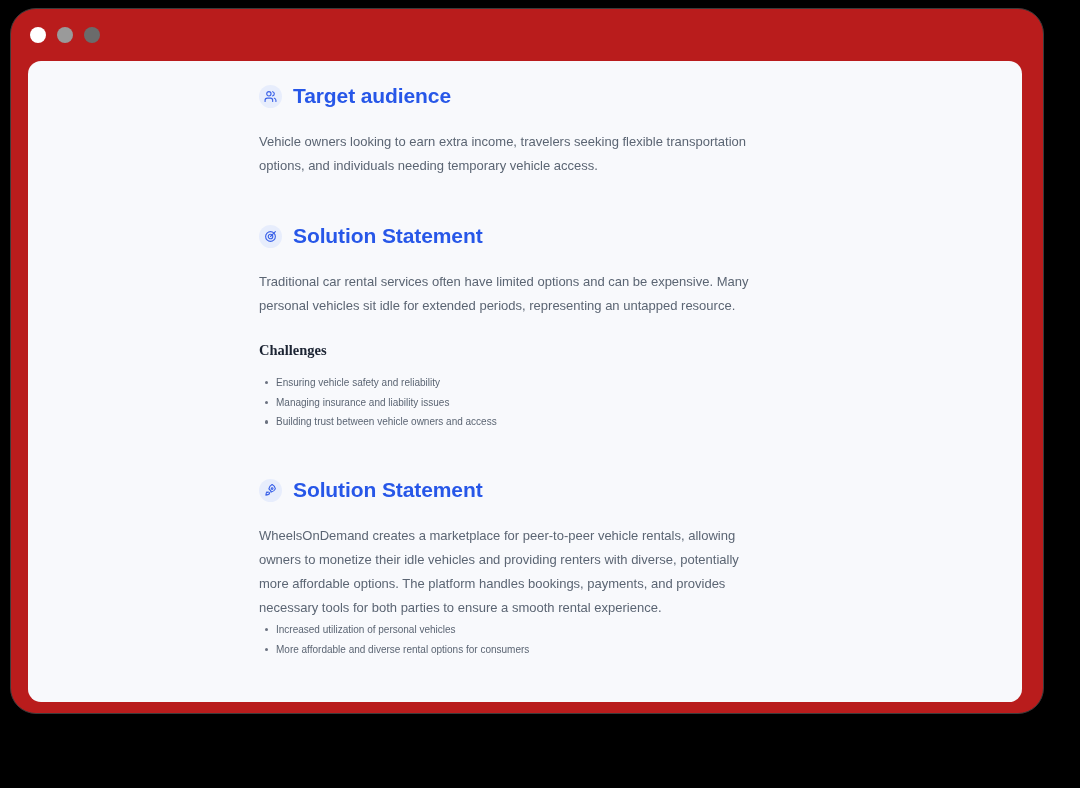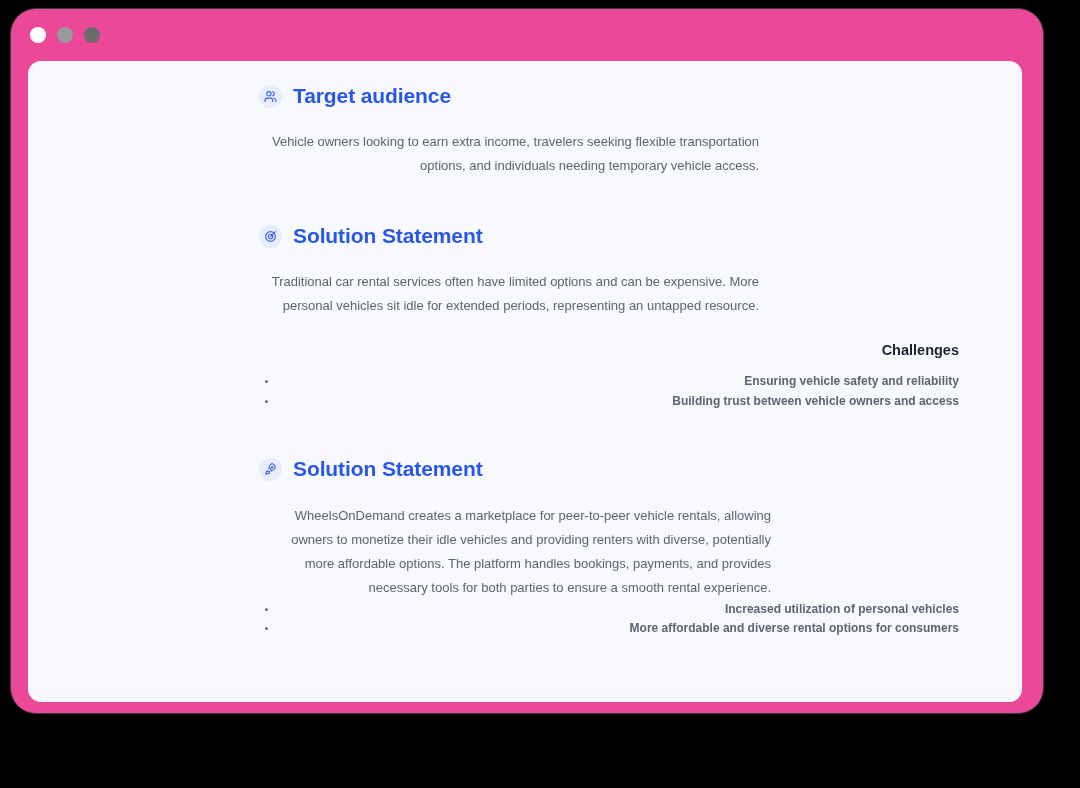--- a/index.html
+++ b/index.html
@@ -13,24 +13,23 @@
     overflow: hidden;
   }
 
   
   .device-frame {
     position: absolute;
     left: 10px;
     top: 8px;
     width: 1034px;
     height: 706px;
-    background: #ec4899;
+    background: #b91c1c;
     border: 1.5px solid #3b3b3b;
     border-radius: 26px;
-    text-align: right;
   }
 
   .titlebar {
     position: absolute;
     left: 0;
     top: 0;
     height: 52px;
     width: 100%;
     display: flex;
     align-items: center;
@@ -106,32 +105,32 @@
   }
   .para-wide { max-width: 512px; }
 
   
   .subhead {
     font-size: 14.5px;
     font-weight: bold;
     color: #1c2433;
     margin-top: 24px;
     margin-bottom: 14px;
+    font-family: Liberation Serif, serif;
   }
 
   
   .bullets { list-style: none; }
   .bullets li {
     position: relative;
-    font-size: 12px;
+    font-size: 10px;
     line-height: 19.6px;
     color: #5b6573;
     padding-left: 17px;
     margin-bottom: 0;
-    font-weight: bold;
   }
   .bullets li::before {
     content: "";
     position: absolute;
     left: 6px;
     top: 8px;
     width: 3.2px;
     height: 3.2px;
     border-radius: 50%;
     background: #6b7280;
@@ -174,24 +173,25 @@
         <div class="section-head">
           <span class="icon-badge">
             <svg width="13" height="13" viewBox="0 0 24 24" fill="none" stroke="#3b62e8" stroke-width="2.1" stroke-linecap="round" stroke-linejoin="round">
               <circle cx="12" cy="12" r="9"></circle>
               <circle cx="12" cy="12" r="4.2"></circle>
               <path d="M12 12 L21 3"></path>
             </svg>
           </span>
           <h2 class="section-title">Solution Statement</h2>
         </div>
-        <p class="para">Traditional car rental services often have limited options and can be expensive. More personal vehicles sit idle for extended periods, representing an untapped resource.</p>
+        <p class="para">Traditional car rental services often have limited options and can be expensive. Many personal vehicles sit idle for extended periods, representing an untapped resource.</p>
         <h3 class="subhead">Challenges</h3>
         <ul class="bullets">
           <li>Ensuring vehicle safety and reliability</li>
+          <li>Managing insurance and liability issues</li>
           <li>Building trust between vehicle owners and access</li>
         </ul>
       </div>
 
       <div class="gap-sections"></div>
 
       <div class="section">
         <div class="section-head">
           <span class="icon-badge">
             <svg width="13" height="13" viewBox="0 0 24 24" fill="none" stroke="#3b62e8" stroke-width="2.1" stroke-linecap="round" stroke-linejoin="round">

